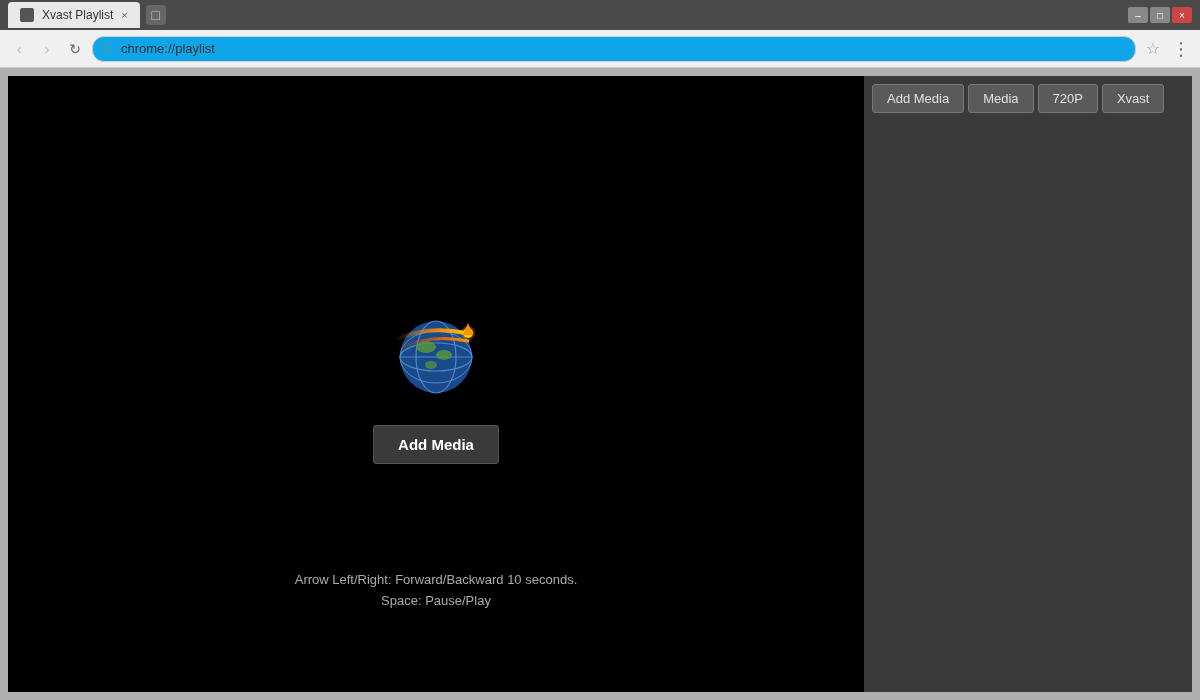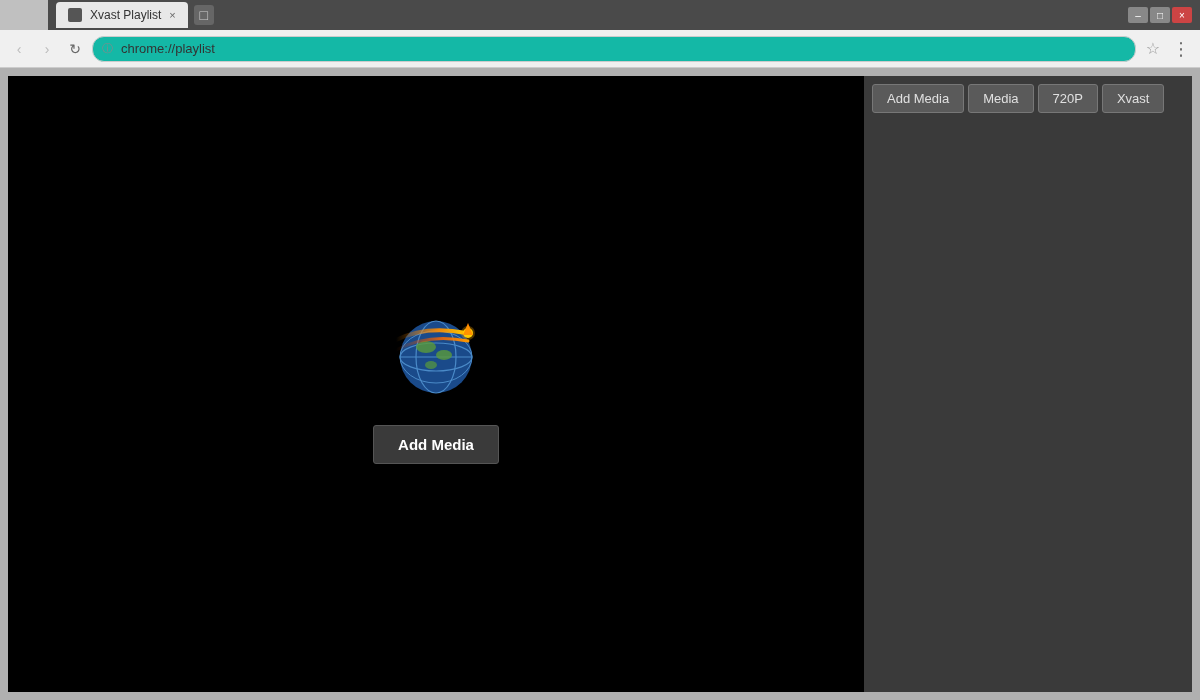--- a/index.html
+++ b/index.html
@@ -12,21 +12,20 @@
     }
 
     
     .title-bar {
       background: #4a4a4a;
       height: 30px;
       display: flex;
       align-items: center;
       justify-content: space-between;
       padding: 0 8px;
-      margin-left: 48px;
     }
     .title-bar-left {
       display: flex;
       align-items: center;
       gap: 6px;
     }
     .tab {
       background: #e8e8e8;
       border-radius: 4px 4px 0 0;
       padding: 4px 12px;
@@ -102,21 +101,21 @@
       border-radius: 50%;
     }
     .nav-btn.disabled { color: #bbb; cursor: default; }
     .address-input {
       flex: 1;
       height: 26px;
       border: 1px solid #ccc;
       border-radius: 12px;
       padding: 0 10px 0 28px;
       font-size: 13px;
-      background: #14b8a6;
+      background: #0ea5e9;
       color: #333;
       outline: none;
     }
     .address-wrapper {
       flex: 1;
       position: relative;
       display: flex;
       align-items: center;
     }
     .address-lock {
@@ -304,20 +303,22 @@
         <circle cx="82" cy="28" r="5" fill="#ffdd00"></circle>
         <polygon points="82,18 87,30 77,30" fill="#ff8800"></polygon>
 
         <circle cx="82" cy="28" r="7" fill="#ffaa00" opacity="0.3"></circle>
       </svg>
 
       <button class="add-media-center-btn">Add Media</button>
     </div>
 
     <div class="keyboard-hints">
+      <div>Arrow Left/Right: Forward/Backward 10 seconds.</div>
+      <div>Space: Pause/Play</div>
     </div>
   </div>
 
   <div class="sidebar">
     <div class="sidebar-toolbar">
       <button class="toolbar-btn">Add Media</button>
       <button class="toolbar-btn">Media</button>
       <button class="toolbar-btn">720P</button>
       <button class="toolbar-btn">Xvast</button>
     </div>

